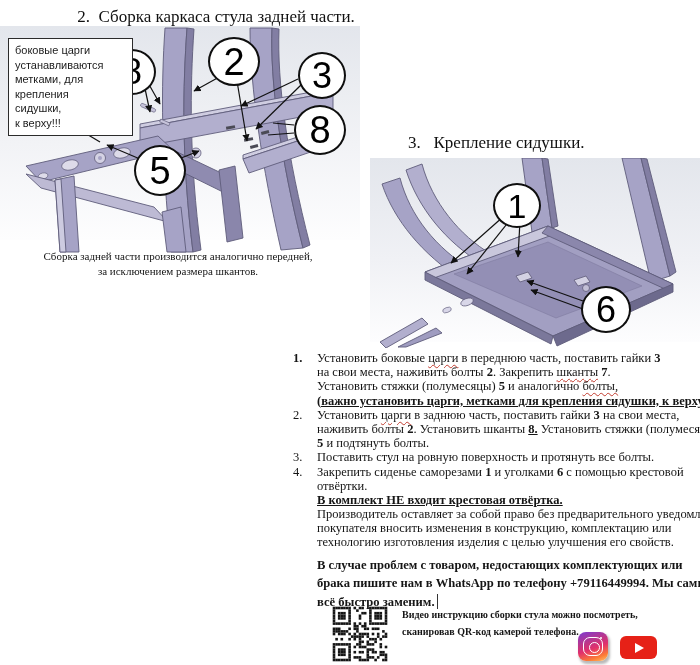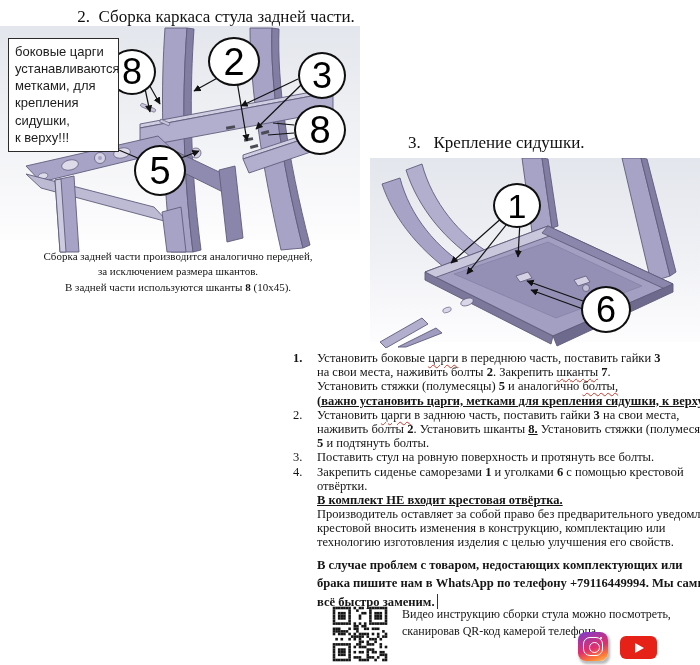--- a/index.html
+++ b/index.html
@@ -7,23 +7,23 @@
     width:700px;height:665px;position:relative;overflow:hidden;background:#ffffff;
     font-family:"Liberation Serif",serif;color:#151515;
   }
   .abs{position:absolute;}
   
   .sec-title{font-size:17px;white-space:pre;color:#101010;}
   #title2{left:0;top:7px;width:432px;text-align:center;}
   #title3{left:408px;top:133px;}
   
   #notebox{
-    left:8px;top:38px;width:97px;padding:4px 6px 5px 6px;
+    left:8px;top:38px;width:97px;padding:4px 20px 5px 6px;
     border:1.5px solid #2b2b2b;background:#fff;z-index:6;
-    font-family:"Liberation Sans",sans-serif;font-size:13px;line-height:1.32;
+    font-family:"Liberation Sans",sans-serif;font-size:11px;line-height:1.32;
     white-space:pre-line;color:#1b1b1b;
   }
   
   #dgl{left:0;top:26px;width:360px;height:228px;}
   #dgr{left:370px;top:158px;width:330px;height:190px;}
   
   .co{
     position:absolute;border:2.6px solid #0f0f0f;border-radius:50%;background:#fff;
     display:flex;align-items:center;justify-content:center;
     font-family:"Liberation Sans",sans-serif;color:#000;z-index:5;line-height:1;
@@ -48,21 +48,21 @@
   .b{font-weight:bold;}
   .u{text-decoration:underline;}
   .sq{text-decoration:underline;text-decoration-style:wavy;text-decoration-color:#c23b2e;text-decoration-thickness:1px;text-underline-offset:2px;}
   
   #wa{left:317px;top:556px;font-size:12.6px;font-weight:bold;}
   #wa .wln{line-height:18.3px;height:18.3px;white-space:nowrap;}
   #wa .wln>span{}
   .caret{display:inline-block;width:1.6px;height:15px;background:#333;margin-left:2px;vertical-align:-3px;}
   
   #qr{left:331px;top:605px;width:58px;height:58px;}
-  #vid{left:402px;top:606px;font-size:12px;font-weight:normal;}
+  #vid{left:402px;top:606px;font-size:10px;font-weight:bold;}
   #vid .fln{line-height:17px;white-space:nowrap;}
   .ig{left:578px;top:632px;width:30px;height:29px;border-radius:8px;
       background:linear-gradient(160deg,#7b3bd2 0%,#c13584 38%,#e1306c 55%,#fd7e35 82%,#fec66d 100%);
       box-shadow:1.5px 2.5px 2.5px rgba(0,0,0,.28);}
   .ig .frame{position:absolute;inset:5px;border:1.6px solid #fff;border-radius:7px;}
   .ig .lens{position:absolute;left:50%;top:50%;width:9px;height:9px;margin:-4.5px 0 0 -4.5px;border:1.6px solid #fff;border-radius:50%;}
   .ig .dot{position:absolute;right:6px;top:5px;width:2.4px;height:2.4px;background:#fff;border-radius:50%;}
   .yt{left:620px;top:636px;width:37px;height:23px;border-radius:6px;display:flex;align-items:center;justify-content:center;}
   .yt .tri{width:0;height:0;border-top:5.5px solid transparent;border-bottom:5.5px solid transparent;border-left:9.5px solid #fff;margin-left:2px;}
 </style>
@@ -144,21 +144,20 @@
 
 <div class="co" id="c8a">8</div>
 <div class="co" id="c2">2</div>
 <div class="co" id="c3">3</div>
 <div class="co" id="c8b">8</div>
 <div class="co" id="c5">5</div>
 
 <div class="abs" id="cap">
   <div class="cln">Сборка задней части производится аналогично передней,</div>
   <div class="cln">за исключением размера шкантов.</div>
-  <div class="cln"><span class="">В задней части используются шканты </span><span class="b">8</span><span class=""> (10x45).</span></div>
 </div>
 
 <div class="abs sec-title" id="title3">3.   Крепление сидушки.</div>
 
 <svg class="abs" id="dgr" viewBox="0 0 330 190">
   <defs>
     <linearGradient id="bgR" x1="0" y1="0" x2="0" y2="1">
       <stop offset="0" stop-color="#e3e6ec"></stop>
         <stop offset="0.55" stop-color="#f0f1f5"></stop>
         <stop offset="1" stop-color="#fdfdfe"></stop>
@@ -231,21 +230,21 @@
       <div class="ln"><span class="">Поставить стул на ровную поверхность и протянуть все болты.</span></div>
     </div>
   </div>
   <div class="item">
     <span class="num">4.</span>
     <div class="body">
       <div class="ln"><span class=""> Закрепить сиденье саморезами </span><span class="b">1</span><span class=""> и уголками </span><span class="b">6</span><span class=""> с помощью крестовой</span></div>
       <div class="ln"><span class="">отвёртки.</span></div>
       <div class="ln"><span class="b u">В комплект НЕ входит крестовая отвёртка.</span></div>
       <div class="ln"><span class="">Производитель оставляет за собой право без предварительного уведомления</span></div>
-      <div class="ln"><span class="">крестовой вносить изменения в конструкцию, комплектацию или</span></div>
+      <div class="ln"><span class="">покупателя вносить изменения в конструкцию, комплектацию или</span></div>
       <div class="ln"><span class="">технологию изготовления изделия с целью улучшения его свойств.</span></div>
     </div>
   </div>
 </div>
 
 <div class="abs" id="wa">
   <div class="wln"><span>В случае проблем с товаром, недостающих комплектующих или</span></div>
   <div class="wln"><span>брака пишите нам в WhatsApp по телефону +79116449994. Мы сами</span></div>
   <div class="wln"><span>всё быстро заменим.</span><span class="caret"></span></div>
 </div>

